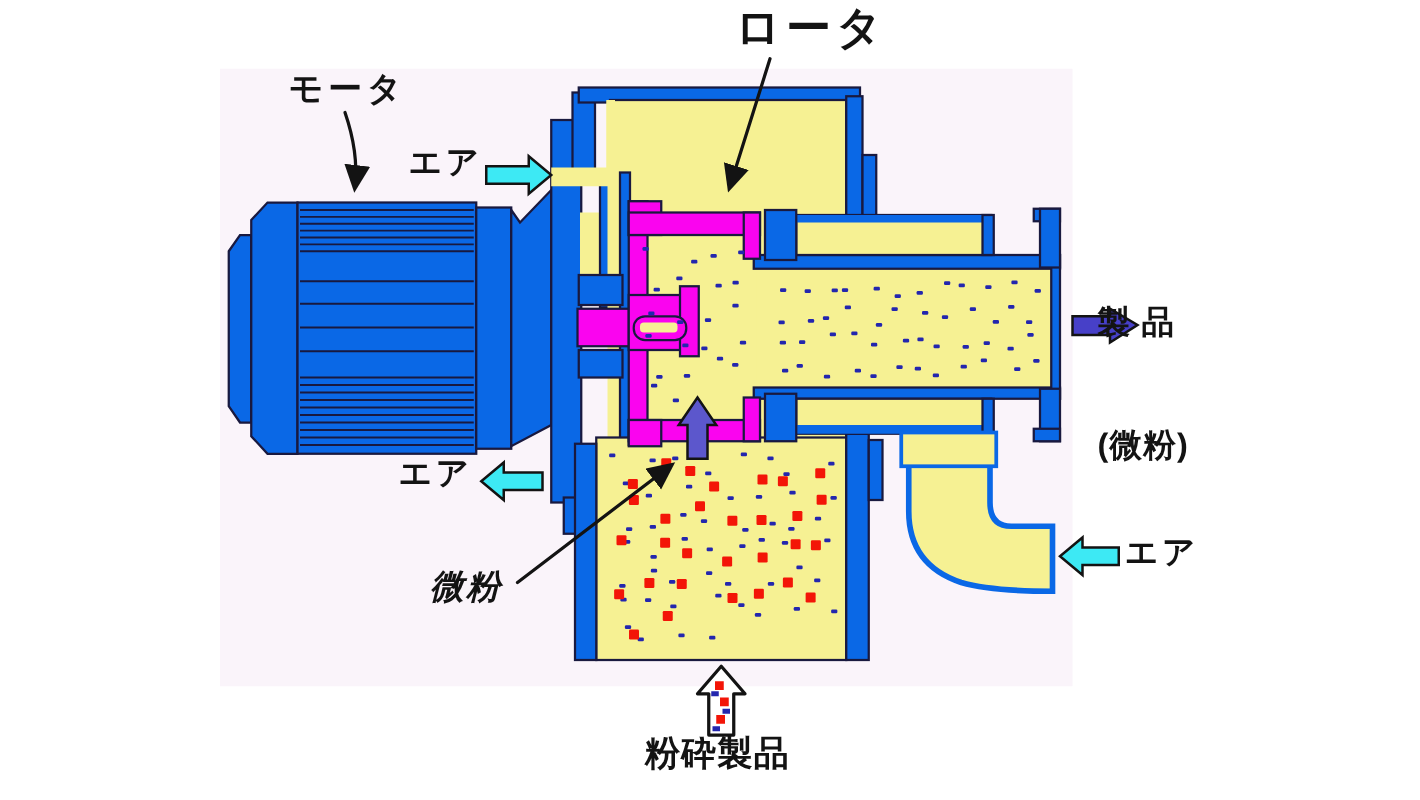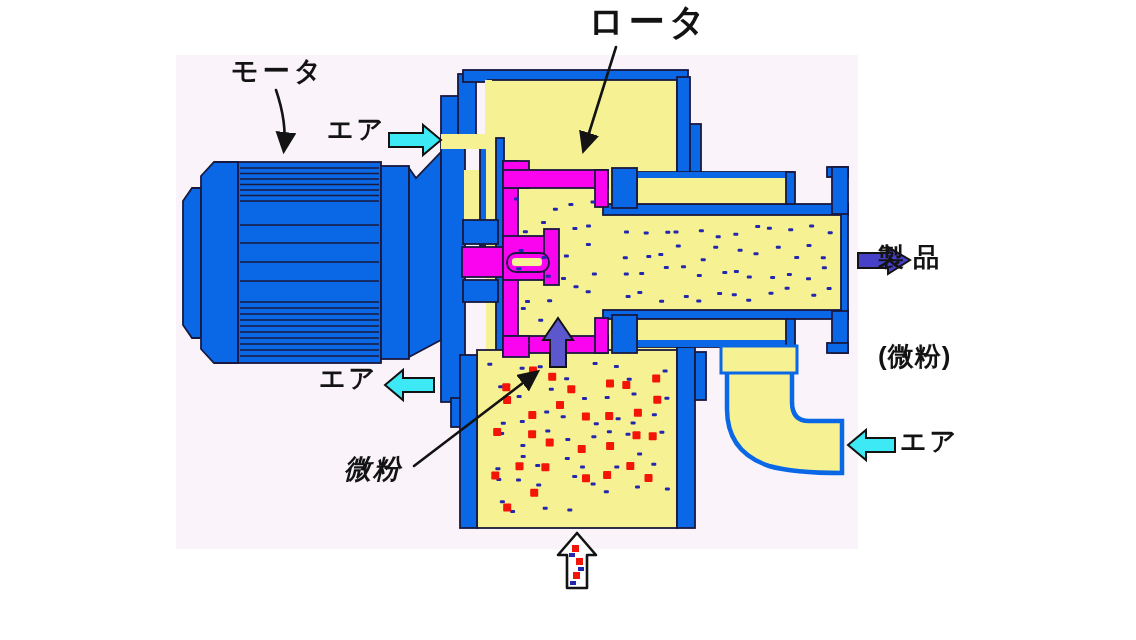--- a/index.html
+++ b/index.html
@@ -307,13 +307,14 @@
   <div class="lbl" id="motor-label">モータ</div>
   <div class="lbl" id="rotor-label">ロータ</div>
   <div class="lbl" id="air-top-label">エア</div>
   <div class="lbl" id="air-bottom-label">エア</div>
   <div class="lbl" id="air-right-label">エア</div>
   <div class="lbl" id="product-label">
     <div>製 品</div>
     <div>(微粉)</div>
   </div>
   <div class="lbl" id="fine-powder-label">微粉</div>
+  <div class="lbl" id="feed-label">粉砕製品</div>
 </div>
 
 </body></html>

